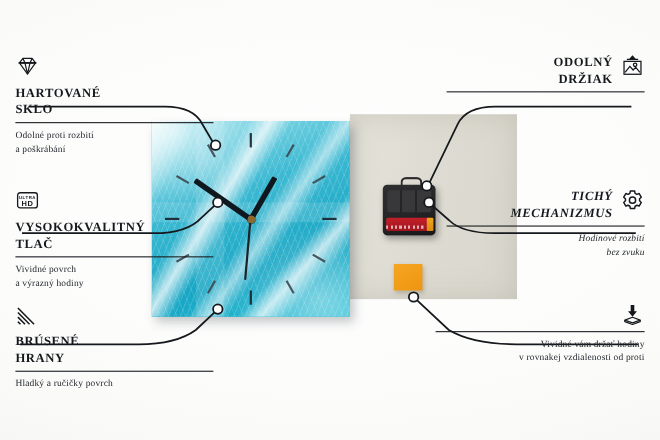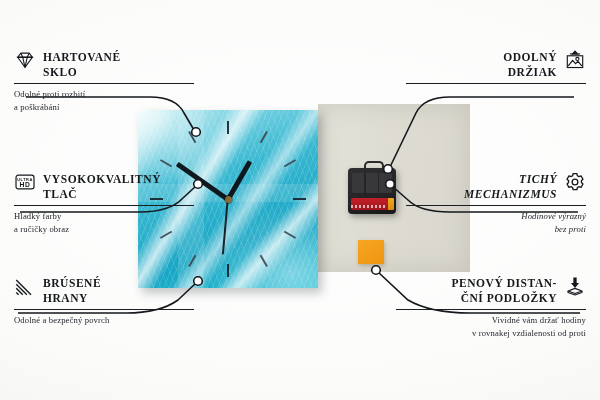--- a/index.html
+++ b/index.html
@@ -101,21 +101,21 @@
   }
 
   
   .callout{position:absolute;width:180px;}
   .callout.left{text-align:left;}
   .callout.right{text-align:right;}
   .head{
     display:flex;align-items:flex-start;gap:7px;
     font-family:"Liberation Serif", serif;
     font-weight:bold;font-size:11.5px;letter-spacing:.55px;
-    color:#15181c;line-height:1.28;text-transform:uppercase;
+    color:#15181c;line-height:1.28;text-transform:uppercase;flex-direction:column;
   }
   .callout.right .head{flex-direction:row-reverse;}
   .head-text{flex:1;}
   .callout.right .head-text{text-align:right;}
   .rule{height:1px;background:#1a1d21;margin:4px 0 4px 0;width:100%;}
   .desc{
     font-family:"Liberation Serif", serif;
     font-size:8.6px;line-height:1.42;color:#23272c;letter-spacing:.15px;
   }
   .ico{width:22px;height:22px;flex:0 0 22px;display:block;margin-top:-1px;}
@@ -224,43 +224,43 @@
           <text x="12" y="17.4" font-family="Liberation Sans, sans-serif" font-size="7.4" font-weight="bold" fill="#15181c" text-anchor="middle">HD</text>
         </svg>
       </span>
       <span class="head-text">
         <span>VYSOKOKVALITNÝ</span><br>
         <span>TLAČ</span>
       </span>
     </div>
     <div class="rule"></div>
     <div class="desc">
-      <span>Hladký farby</span><br>
-      <span>a ručičky obraz</span>
+      <span>Vividné povrch</span><br>
+      <span>a výrazný hodiny</span>
     </div>
   </div>
 
   <div class="callout left" style="left:14px;top:276px;">
     <div class="head">
       <span class="ico">
         <svg viewBox="0 0 24 24" stroke="#15181c" stroke-width="1.5" fill="none" stroke-linecap="square">
           <path d="M3 6 L18 21"></path>
             <path d="M3 10.5 L13.5 21"></path>
             <path d="M3 15 L9 21"></path>
             <path d="M3 19.5 L4.5 21"></path>
         </svg>
       </span>
       <span class="head-text">
         <span>BRÚSENÉ</span><br>
         <span>HRANY</span>
       </span>
     </div>
     <div class="rule"></div>
     <div class="desc">
-      <span>Odolné a bezpečný povrch</span>
+      <span>Hladký a ručičky povrch</span>
     </div>
   </div>
 
   <div class="callout right" style="left:406px;top:50px;">
     <div class="head">
       <span class="ico">
         <svg viewBox="0 0 24 24" fill="none" stroke="#15181c" stroke-width="1.25">
           <path d="M12 2.2 L9.2 5.4 H14.8 Z" fill="#15181c"></path>
           <path d="M6.4 5.4 H17.6"></path>
           <rect x="3.6" y="7.4" width="16.8" height="12.8"></rect>
@@ -284,38 +284,34 @@
           <circle cx="12" cy="12" r="3.1"></circle>
         </svg>
       </span>
       <span class="head-text">
         <span>TICHÝ</span><br>
         <span>MECHANIZMUS</span>
       </span>
     </div>
     <div class="rule"></div>
     <div class="desc">
-      <span>Hodinové výrazný</span><br>
-      <span>bez proti</span>
+      <span>Hodinové rozbití</span><br>
+      <span>bez zvuku</span>
     </div>
   </div>
 
   <div class="callout right" style="left:396px;top:276px;width:190px;">
     <div class="head">
       <span class="ico">
         <svg viewBox="0 0 24 24" fill="none" stroke="#15181c" stroke-width="1.25" stroke-linejoin="round">
           <path d="M10.2 2.6 h3.6 v6.2 h2.6 L12 14.2 L7.6 8.8 h2.6 Z" fill="#15181c" stroke="none"></path>
           <path d="M12 14.6 L19.6 17.4 L12 20.2 L4.4 17.4 Z"></path>
           <path d="M4.4 17.4 v1.6 L12 21.8 L19.6 19 v-1.6"></path>
         </svg>
       </span>
-      <span class="head-text">
-        <span>PENOVÝ DISTAN-</span><br>
-        <span>ČNÍ PODLOŽKY</span>
-      </span>
     </div>
     <div class="rule"></div>
     <div class="desc">
       <span>Vividné vám držať hodiny</span><br>
       <span>v rovnakej vzdialenosti od proti</span>
     </div>
   </div>
 </div>
 
 </body></html>

